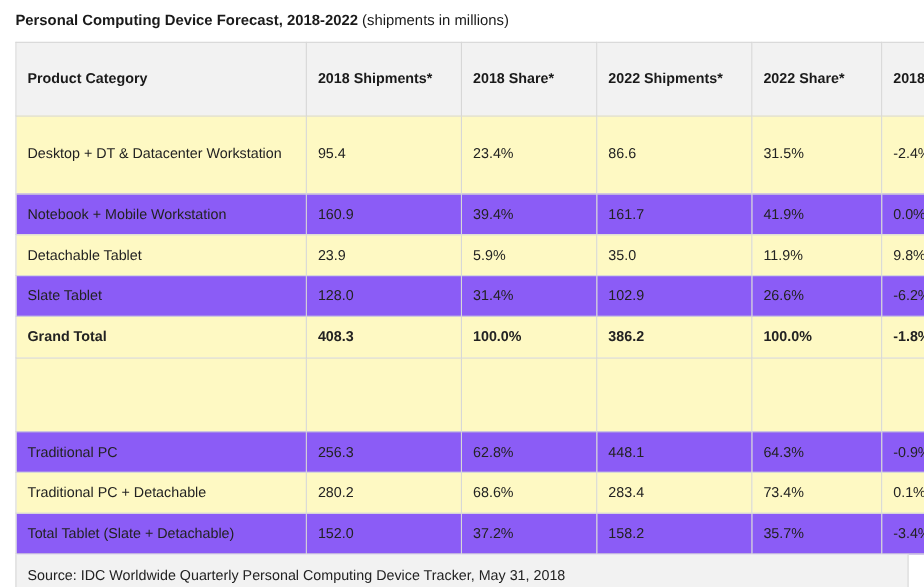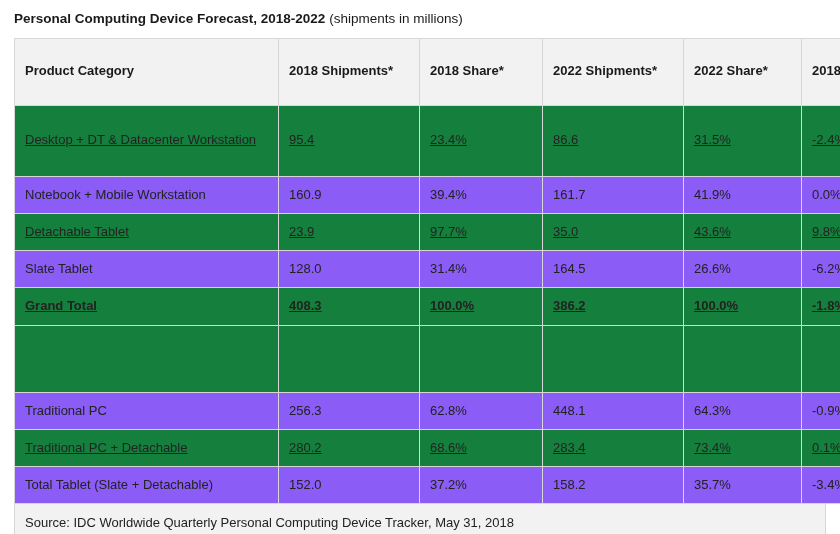--- a/index.html
+++ b/index.html
@@ -46,22 +46,21 @@
   }
   thead th {
     background: #f2f2f2;
     font-weight: bold;
     font-size: 13px;
     color: #1a1a1a;
     height: 46px;
     vertical-align: middle;
   }
   tbody tr.shade td {
-    background: #15803d;
-    text-decoration: underline;
+    background: #fef9c3;
   }
   tbody tr.plain td {
     background: #8b5cf6;
   }
   tbody tr.bold td {
     font-weight: bold;
   }
   tbody tr.blank td {
     height: 46px;
   }
@@ -121,30 +120,30 @@
         <td class="catcol">Notebook + Mobile Workstation</td>
         <td class="col2">160.9</td>
         <td class="col3">39.4%</td>
         <td class="col4">161.7</td>
         <td class="col5">41.9%</td>
         <td class="col6">0.0%</td>
       </tr>
       <tr class="shade">
         <td class="catcol">Detachable Tablet</td>
         <td class="col2">23.9</td>
-        <td class="col3">97.7%</td>
+        <td class="col3">5.9%</td>
         <td class="col4">35.0</td>
-        <td class="col5">43.6%</td>
+        <td class="col5">11.9%</td>
         <td class="col6">9.8%</td>
       </tr>
       <tr class="plain">
         <td class="catcol">Slate Tablet</td>
         <td class="col2">128.0</td>
         <td class="col3">31.4%</td>
-        <td class="col4">164.5</td>
+        <td class="col4">102.9</td>
         <td class="col5">26.6%</td>
         <td class="col6">-6.2%</td>
       </tr>
       <tr class="shade bold">
         <td class="catcol">Grand Total</td>
         <td class="col2">408.3</td>
         <td class="col3">100.0%</td>
         <td class="col4">386.2</td>
         <td class="col5">100.0%</td>
         <td class="col6">-1.8%</td>

